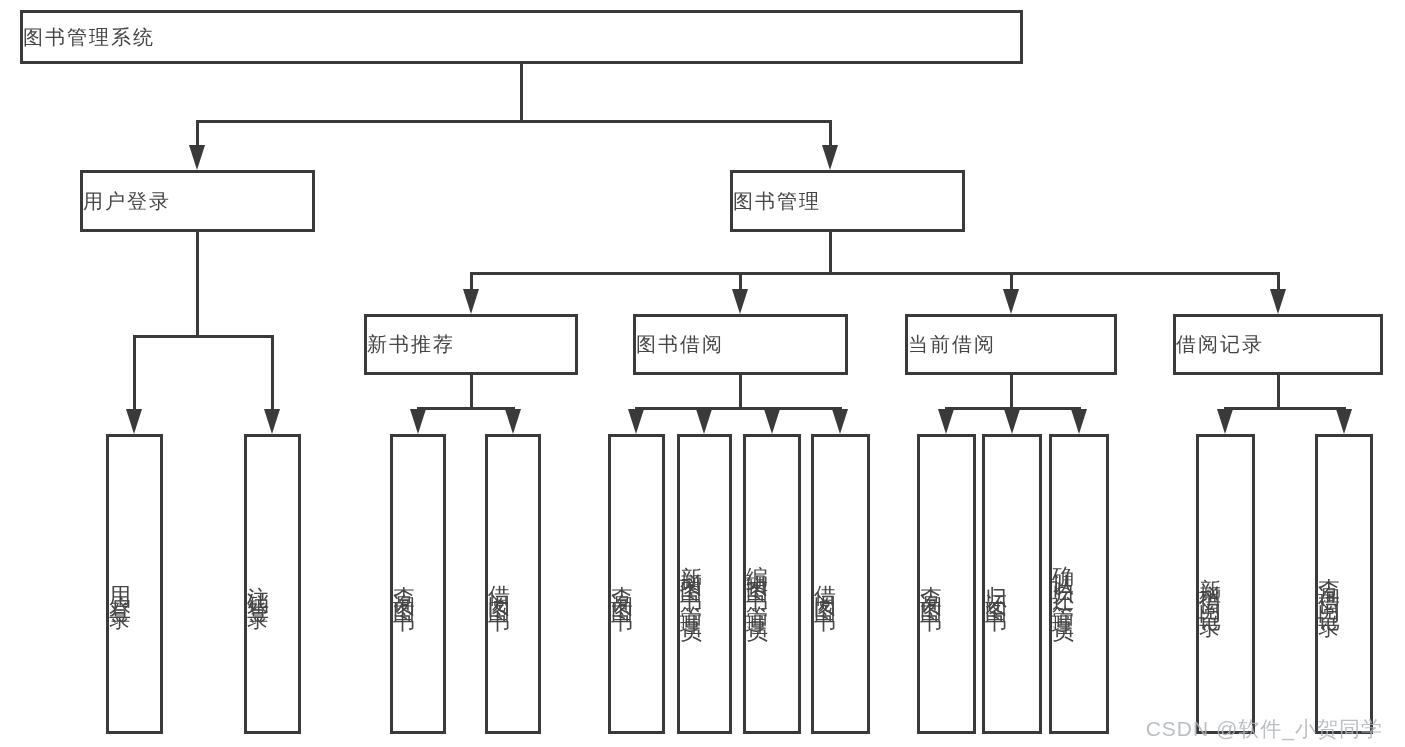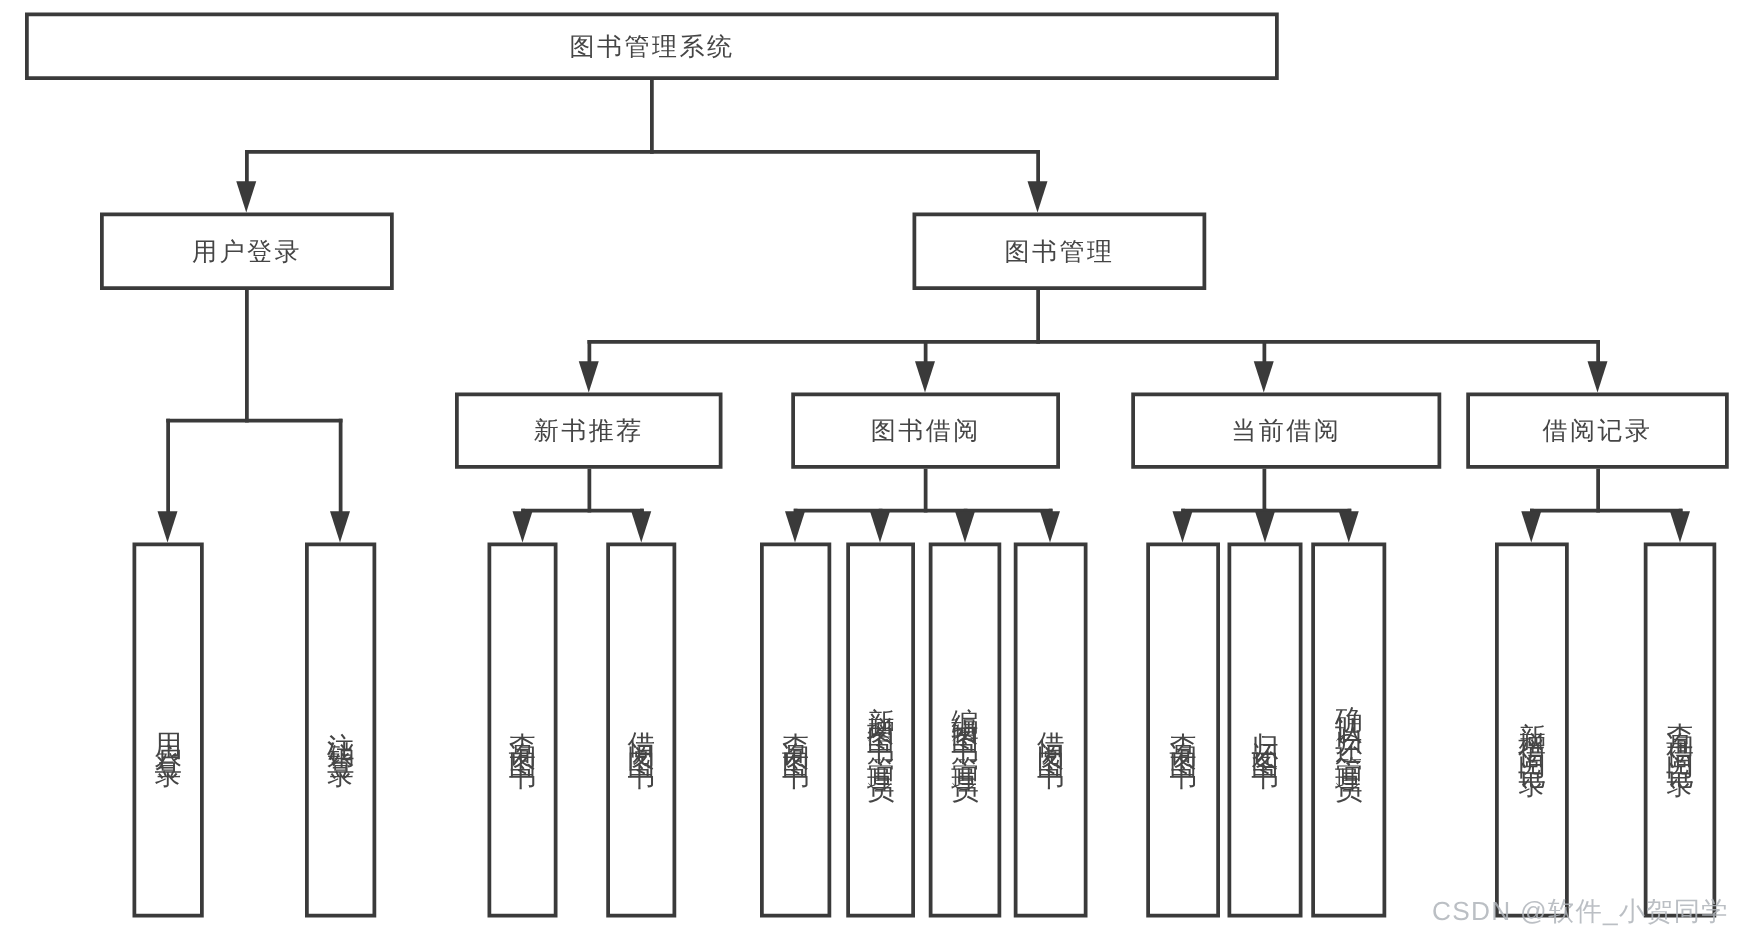--- a/index.html
+++ b/index.html
@@ -5,21 +5,20 @@
   * { margin: 0; padding: 0; box-sizing: border-box; }
   html, body { width: 1405px; height: 747px; background: #ffffff; overflow: hidden; }
   body { position: relative; font-family: "Liberation Sans", "DejaVu Sans", sans-serif; }
   #diagram { position: absolute; left: 0; top: 0; width: 1405px; height: 747px; }
   .node {
     position: absolute;
     border: 3px solid var(--line, #3a3a3a);
     background: #ffffff;
     display: flex;
     align-items: center;
-    justify-content: center;
     color: var(--text, #454545);
   }
   .node.horizontal .label {
     font-size: 20px;
     letter-spacing: 2px;
     white-space: nowrap;
   }
   .node.vertical .label {
     writing-mode: vertical-rl;
     font-size: 22px;
@@ -58,21 +57,21 @@
     </div>
     <div class="node horizontal" style="left: 712px; top: 170px; width: 235px; height: 62px; margin-left: 18px;">
       <span class="label">图书管理</span>
     </div>
     <div class="node horizontal" style="left: 364px; top: 314px; width: 214px; height: 61px;">
       <span class="label">新书推荐</span>
     </div>
     <div class="node horizontal" style="left: 633px; top: 314px; width: 215px; height: 61px;">
       <span class="label">图书借阅</span>
     </div>
-    <div class="node horizontal" style="left: 905px; top: 314px; width: 248px; height: 61px;">
+    <div class="node horizontal" style="left: 905px; top: 314px; width: 212px; height: 61px;">
       <span class="label">当前借阅</span>
     </div>
     <div class="node horizontal" style="left: 1173px; top: 314px; width: 210px; height: 61px;">
       <span class="label">借阅记录</span>
     </div>
     <div class="node vertical" style="left: 106px; top: 434px; width: 57px; height: 300px;">
       <span class="label">用户登录</span>
     </div>
     <div class="node vertical" style="left: 244px; top: 434px; width: 57px; height: 300px;">
       <span class="label">注销登录</span>

